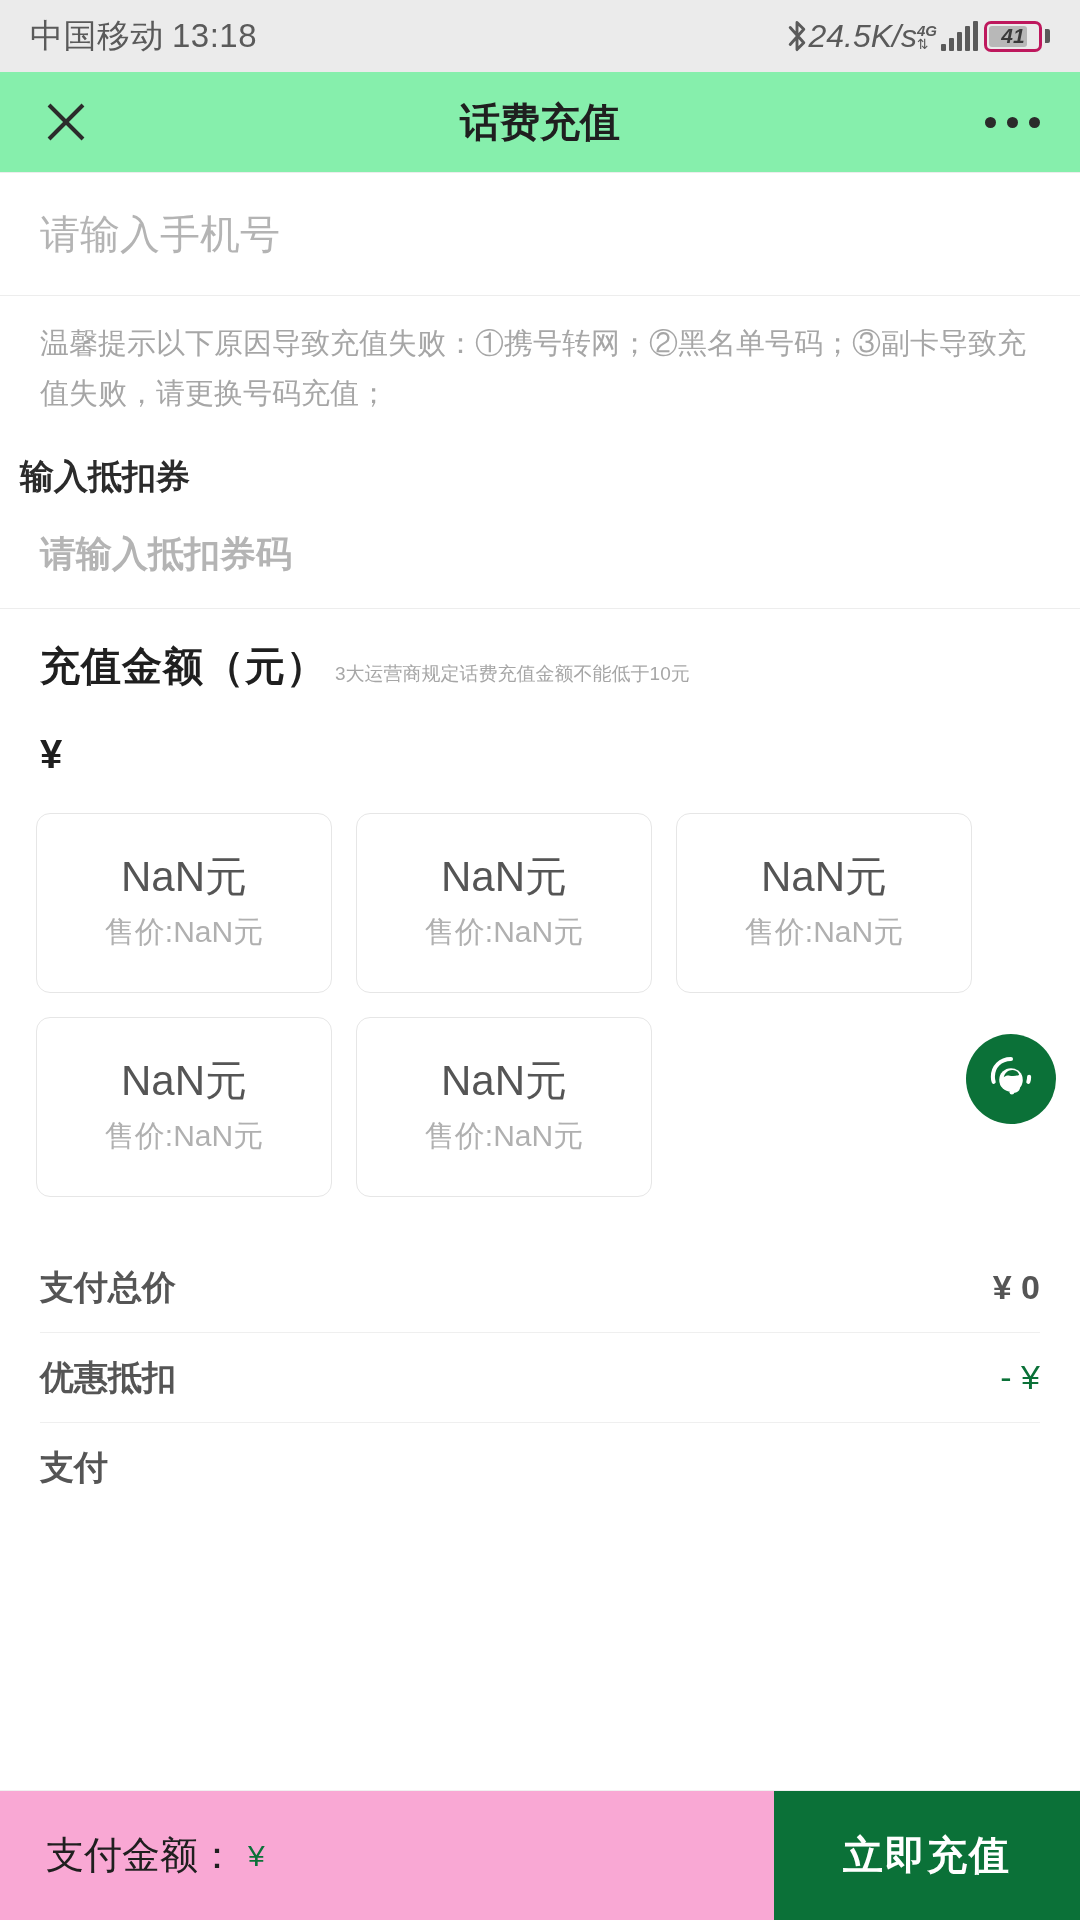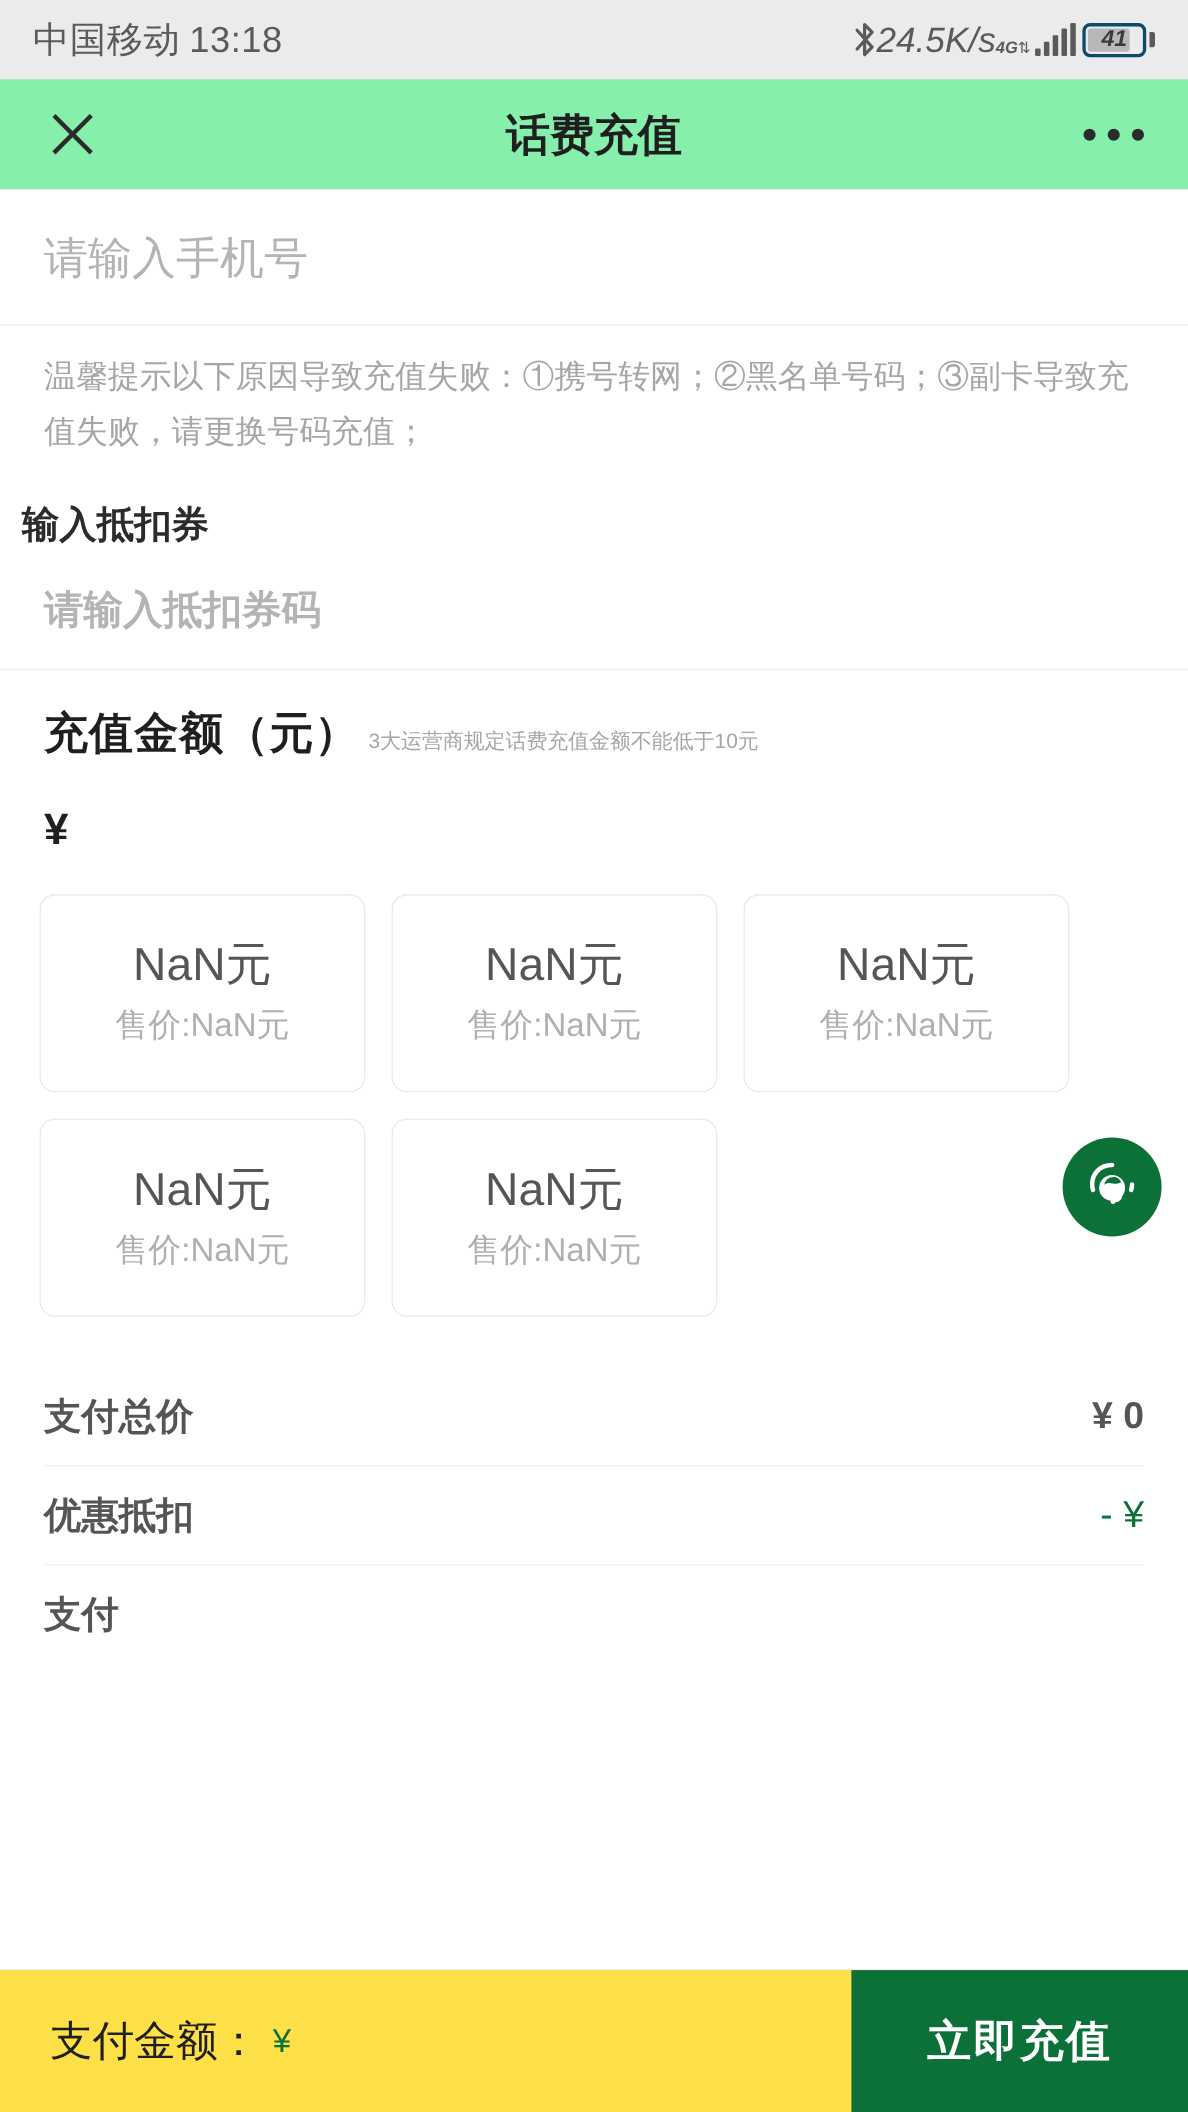--- a/index.html
+++ b/index.html
@@ -20,34 +20,34 @@
   }
   .sb-left { display:flex; align-items:baseline; gap:8px; font-size:33px; letter-spacing:0.5px; }
   .sb-carrier { font-size:33px; }
   .sb-time { font-size:33px; }
   .sb-spacer { flex:1; }
   .sb-right { display:flex; align-items:center; gap:0;font-style:italic; }
   .bt-icon { width:22px; height:34px; display:block; }
   .sb-speed { font-size:32px; color:#5a5a5a; }
 
   .sig-wrap { display:flex; align-items:flex-end; gap:3px; }
-  .sig-4g { display:flex; flex-direction:row; align-items:flex-start; margin-right:1px; }
+  .sig-4g { display:flex; flex-direction:column; align-items:flex-start; margin-right:1px; }
   .sig-4g .g4 { font-size:15px; line-height:14px; font-weight:bold; color:#5a5a5a; }
   .sig-4g .arrows { font-size:14px; line-height:13px; color:#5a5a5a; }
   .bars { display:flex; align-items:flex-end; gap:3px; height:30px; }
   .bars i { width:5px; background:#5a5a5a; display:block; border-radius:1px; }
   .bars i:nth-child(1){ height:7px; }
   .bars i:nth-child(2){ height:13px; }
   .bars i:nth-child(3){ height:19px; }
   .bars i:nth-child(4){ height:25px; }
   .bars i:nth-child(5){ height:30px; }
 
   .battery { display:flex; align-items:center; margin-left:6px; }
   .bat-body {
-    width:58px; height:31px; border:3px solid #0c4a6e; border-radius:7px;
+    width:58px; height:31px; border:3px solid #be185d; border-radius:7px;
     display:flex; align-items:flex-start; justify-content:center; position:relative;
   }
   .bat-fill {
     position:absolute; left:2px; top:2px; bottom:2px; width:38px;
     background:#b8b8b8; border-radius:3px;
   }
   .bat-num { position:relative; font-size:21px; color:#3a3a3a; font-weight:600; z-index:2; }
   .bat-cap { width:5px; height:14px; background:#5a5a5a; border-radius:0 2px 2px 0; margin-left:3px; }
 
   
@@ -143,21 +143,21 @@
     border-bottom:1px solid #efefef;
   }
   .srow:last-child { border-bottom:none; }
   .srow .lbl { font-size:34px; font-weight:bold; color:#555555; }
   .srow .val { font-size:34px; font-weight:bold; color:#555555; }
   .srow .val.green { color:#0b7138; font-weight:400; }
 
   
   .bottombar {
     position:absolute; left:0; right:0; bottom:0;
-    height:130px; background:#fde047;
+    height:130px; background:#f9a8d4;
     display:flex; align-items:stretch;
     border-top:1px solid #f0f0f0;
   }
   .pay-left {
     flex:1; display:flex; align-items:center; padding-left:46px;
   }
   .pay-left .plbl { font-size:38px; color:#1f1f1f; }
   .pay-left .pyen { font-size:30px; color:#0b7138; margin-left:12px; }
   .pay-btn {
     width:306px; background:#0b7138; color:#ffffff;

